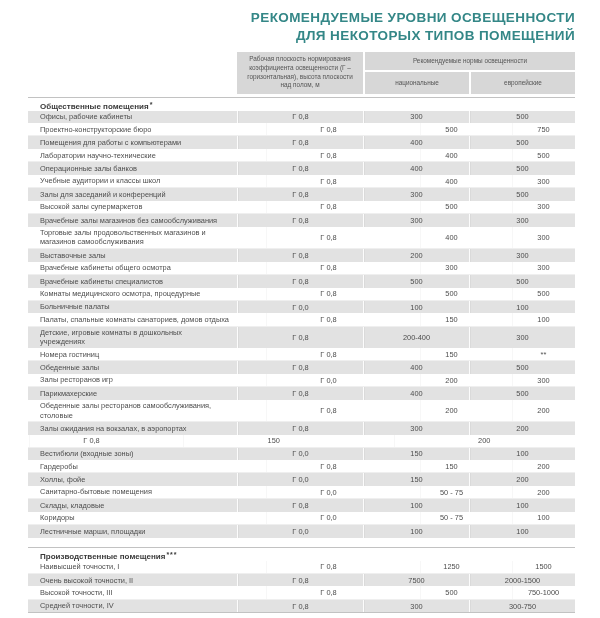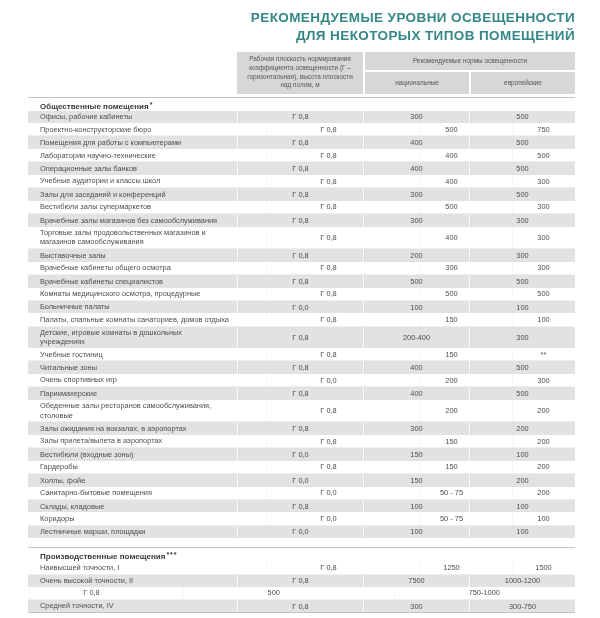--- a/index.html
+++ b/index.html
@@ -122,21 +122,21 @@
           <div class="c nat">400</div>
           <div class="c eur">300</div>
         </div>
         <div class="row shaded">
           <div class="c name">Залы для заседаний и конференций</div>
           <div class="c plane">Г 0,8</div>
           <div class="c nat">300</div>
           <div class="c eur">500</div>
         </div>
         <div class="row">
-          <div class="c name">Вестибюли залы супермаркетов</div>
+          <div class="c name">Высокой залы супермаркетов</div>
           <div class="c plane">Г 0,8</div>
           <div class="c nat">500</div>
           <div class="c eur">300</div>
         </div>
         <div class="row shaded">
           <div class="c name">Врачебные залы магазинов без самообслуживания</div>
           <div class="c plane">Г 0,8</div>
           <div class="c nat">300</div>
           <div class="c eur">300</div>
         </div>
@@ -182,33 +182,33 @@
           <div class="c nat">150</div>
           <div class="c eur">100</div>
         </div>
         <div class="row shaded">
           <div class="c name">Детские, игровые комнаты в дошкольных учреждениях</div>
           <div class="c plane">Г 0,8</div>
           <div class="c nat">200-400</div>
           <div class="c eur">300</div>
         </div>
         <div class="row">
-          <div class="c name">Учебные гостиниц</div>
+          <div class="c name">Номера гостиниц</div>
           <div class="c plane">Г 0,8</div>
           <div class="c nat">150</div>
           <div class="c eur">**</div>
         </div>
         <div class="row shaded">
-          <div class="c name">Читальные зоны</div>
-          <div class="c plane">Г 0,8</div>
-          <div class="c nat">400</div>
-          <div class="c eur">500</div>
-        </div>
-        <div class="row">
-          <div class="c name">Очень спортивных игр</div>
+          <div class="c name">Обеденные залы</div>
+          <div class="c plane">Г 0,8</div>
+          <div class="c nat">400</div>
+          <div class="c eur">500</div>
+        </div>
+        <div class="row">
+          <div class="c name">Залы ресторанов игр</div>
           <div class="c plane">Г 0,0</div>
           <div class="c nat">200</div>
           <div class="c eur">300</div>
         </div>
         <div class="row shaded">
           <div class="c name">Парикмахерские</div>
           <div class="c plane">Г 0,8</div>
           <div class="c nat">400</div>
           <div class="c eur">500</div>
         </div>
@@ -218,21 +218,20 @@
           <div class="c nat">200</div>
           <div class="c eur">200</div>
         </div>
         <div class="row shaded">
           <div class="c name">Залы ожидания на вокзалах, в аэропортах</div>
           <div class="c plane">Г 0,8</div>
           <div class="c nat">300</div>
           <div class="c eur">200</div>
         </div>
         <div class="row">
-          <div class="c name">Залы прилета/вылета в аэропортах</div>
           <div class="c plane">Г 0,8</div>
           <div class="c nat">150</div>
           <div class="c eur">200</div>
         </div>
         <div class="row shaded">
           <div class="c name">Вестибюли (входные зоны)</div>
           <div class="c plane">Г 0,0</div>
           <div class="c nat">150</div>
           <div class="c eur">100</div>
         </div>
@@ -277,23 +276,24 @@
         <div class="row">
           <div class="c name">Наивысшей точности, I</div>
           <div class="c plane">Г 0,8</div>
           <div class="c nat">1250</div>
           <div class="c eur">1500</div>
         </div>
         <div class="row shaded">
           <div class="c name">Очень высокой точности, II</div>
           <div class="c plane">Г 0,8</div>
           <div class="c nat">7500</div>
-          <div class="c eur">1000-1200</div>
-        </div>
-        <div class="row">
+          <div class="c eur">2000-1500</div>
+        </div>
+        <div class="row">
+          <div class="c name">Высокой точности, III</div>
           <div class="c plane">Г 0,8</div>
           <div class="c nat">500</div>
           <div class="c eur">750-1000</div>
         </div>
         <div class="row shaded">
           <div class="c name">Средней точности, IV</div>
           <div class="c plane">Г 0,8</div>
           <div class="c nat">300</div>
           <div class="c eur">300-750</div>
         </div>

